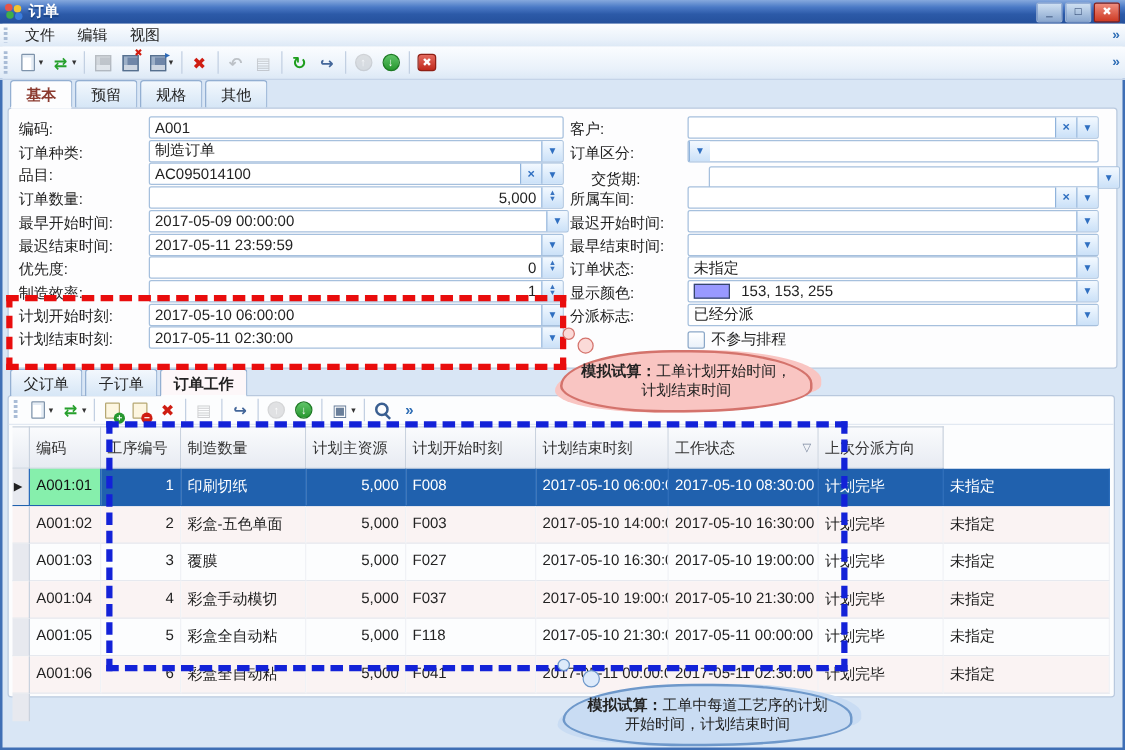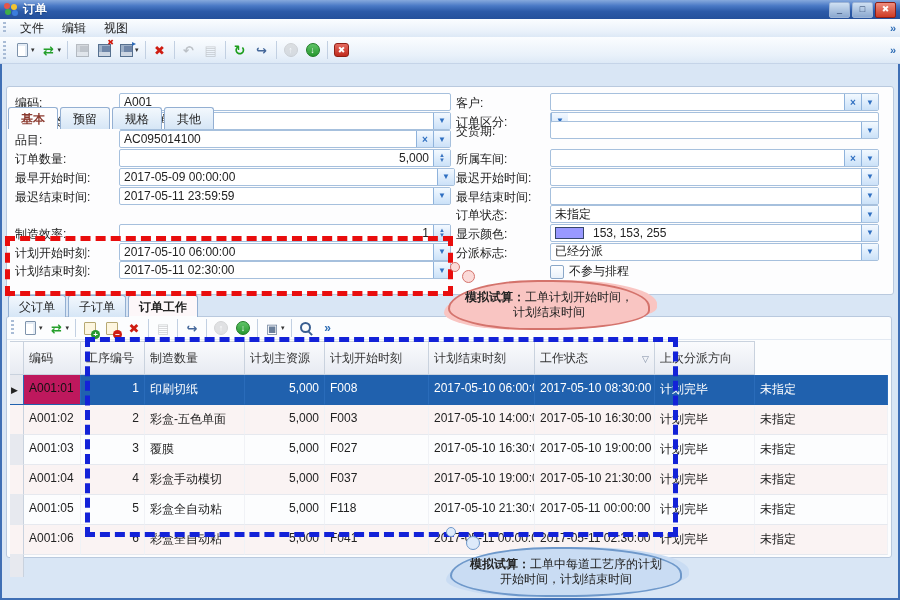--- a/index.html
+++ b/index.html
@@ -57,21 +57,21 @@
   .ic[data-icon="add-row"]::before{content:"";width:10px;height:11px;background:#fdf6e0;border:1px solid #b6a873;border-radius:1px;}
   .ic[data-icon="add-row"]::after{content:"+";position:absolute;right:-2px;bottom:-3px;color:#fff;background:#27982f;border-radius:50%;width:9px;height:9px;font-size:8px;font-weight:bold;display:flex;align-items:center;justify-content:center;}
   .ic[data-icon="remove-row"]::before{content:"";width:10px;height:11px;background:#fdf6e0;border:1px solid #b6a873;border-radius:1px;}
   .ic[data-icon="remove-row"]::after{content:"−";position:absolute;right:-2px;bottom:-3px;color:#fff;background:#cf1d12;border-radius:50%;width:9px;height:9px;font-size:8px;font-weight:bold;display:flex;align-items:center;justify-content:center;}
   .ic[data-icon="snapshot"]::before{content:"▣";color:#6a7f9a;font-size:13px;}
   .ic[data-icon="find"]::before{content:"";width:7px;height:7px;border:2px solid #3a5f91;border-radius:50%;position:absolute;left:2px;top:2px;}
   .ic[data-icon="find"]::after{content:"";width:6px;height:2px;background:#3a5f91;transform:rotate(45deg);position:absolute;right:1px;bottom:2px;}
   .ic[data-icon="more"]::before{content:"»";color:#2e6db5;font-weight:bold;font-size:12px;}
 
   
-  .tabs-upper{position:absolute;left:8px;top:64px;display:flex;gap:2px;height:22px;z-index:3;margin-top:43px;}
+  .tabs-upper{position:absolute;left:8px;top:64px;display:flex;gap:2px;height:22px;z-index:3;}
   .tab{padding:3px 12px 2px;border:1px solid #93afd2;border-bottom:none;border-radius:3px 3px 0 0;
     background:linear-gradient(#f3f8fd,#d6e6f6);cursor:default;white-space:nowrap;}
   .tab.active{background:#fdfdfe;color:#8b3a2f;font-weight:bold;position:relative;}
   .tab.active::after{content:"";position:absolute;left:0;right:0;bottom:-1px;height:2px;background:#fdfdfe;}
 
   
   .form-panel{position:absolute;left:6px;top:86px;width:886px;height:207px;background:#fdfdfe;
     border:1px solid #b9c9de;border-radius:3px;}
   .fcol{position:absolute;}
   .frow{position:absolute;height:18px;display:flex;align-items:center;width:100%;}
@@ -117,21 +117,21 @@
   .grid{--cols:14px 57px 64px 100px 80px 104px 106px 120px 100px minmax(0,1fr);margin:1px 3px 0 3px;}
   .grow{display:grid;grid-template-columns:var(--cols);}
   .hcell{background:linear-gradient(#fafbfd,#e7ebf2);border-right:1px solid #c9d2de;border-bottom:1px solid #c9d2de;border-top:1px solid #c9d2de;
     padding:8px 5px 7px;color:#333;display:flex;align-items:center;white-space:nowrap;overflow:hidden;}
   .hcell .sortg{margin-left:auto;color:#7d8aa0;font-size:9px;}
   .dcell{padding:6px 5px;border-bottom:1px solid #e6e9ef;border-right:1px solid #f0f2f6;white-space:nowrap;overflow:hidden;}
   .dcell.num{text-align:right;}
   .dcell.ind{background:#e7e9ef;border-right:1px solid #c9d2de;padding:6px 1px;color:#222;font-size:9px;display:flex;align-items:center;}
   .grow.sel .dcell{background:#2061ae;color:#fff;border-bottom-color:#2061ae;border-right-color:#2a6cba;}
   .grow.sel .dcell.ind{background:#e7e9ef;color:#222;}
-  .grow.sel .dcell.first{background:#be185d;color:#111;}
+  .grow.sel .dcell.first{background:#86efac;color:#111;}
   .grow.alt .dcell{background:#faf3f3;}
   .tbl-filler{display:grid;grid-template-columns:var(--cols);height:22px;}
   .tbl-filler .ind{background:#e7e9ef;border-right:1px solid #c9d2de;}
 </style>
 </head>
 <body>
 
 <div id="window">
 
   <div class="titlebar">
@@ -256,20 +256,27 @@
             <span class="fbtn">▼</span>
           </span>
         </div>
         <div class="frow" style="top: 93.5px;">
           <span class="flabel">最迟结束时间:</span>
           <span class="fld" style="left: 104px; width: 332px;">
             <span class="fval">2017-05-11 23:59:59</span>
             <span class="fbtn">▼</span>
           </span>
         </div>
+        <div class="frow" style="top: 112.2px;">
+          <span class="flabel">优先度:</span>
+          <span class="fld" style="left: 104px; width: 332px;">
+            <span class="fval num">0</span>
+            <span class="fbtn spin">▲<br>▼</span>
+          </span>
+        </div>
         <div class="frow" style="top: 130.9px;">
           <span class="flabel">制造效率:</span>
           <span class="fld" style="left: 104px; width: 332px;">
             <span class="fval num">1</span>
             <span class="fbtn spin">▲<br>▼</span>
           </span>
         </div>
         <div class="frow" style="top: 149.6px;">
           <span class="flabel">计划开始时刻:</span>
           <span class="fld" style="left: 104px; width: 332px;">
@@ -293,21 +300,21 @@
             <span class="fbtn x">×</span>
             <span class="fbtn">▼</span>
           </span>
         </div>
         <div class="frow" style="top: 18.7px;">
           <span class="flabel">订单区分:</span>
           <span class="fld" style="left: 94px; width: 329px;">
             <span class="fbtn">▼</span>
           </span>
         </div>
-        <div class="frow" style="top: 28px;">
+        <div class="frow" style="top: 40px; margin-left: 17px;">
           <span class="flabel">交货期:</span>
           <span class="fld" style="left: 94px; width: 329px;">
             <span class="fval"></span>
             <span class="fbtn">▼</span>
           </span>
         </div>
         <div class="frow" style="top: 56.1px;">
           <span class="flabel">所属车间:</span>
           <span class="fld" style="left: 94px; width: 329px;">
             <span class="fval"></span>

